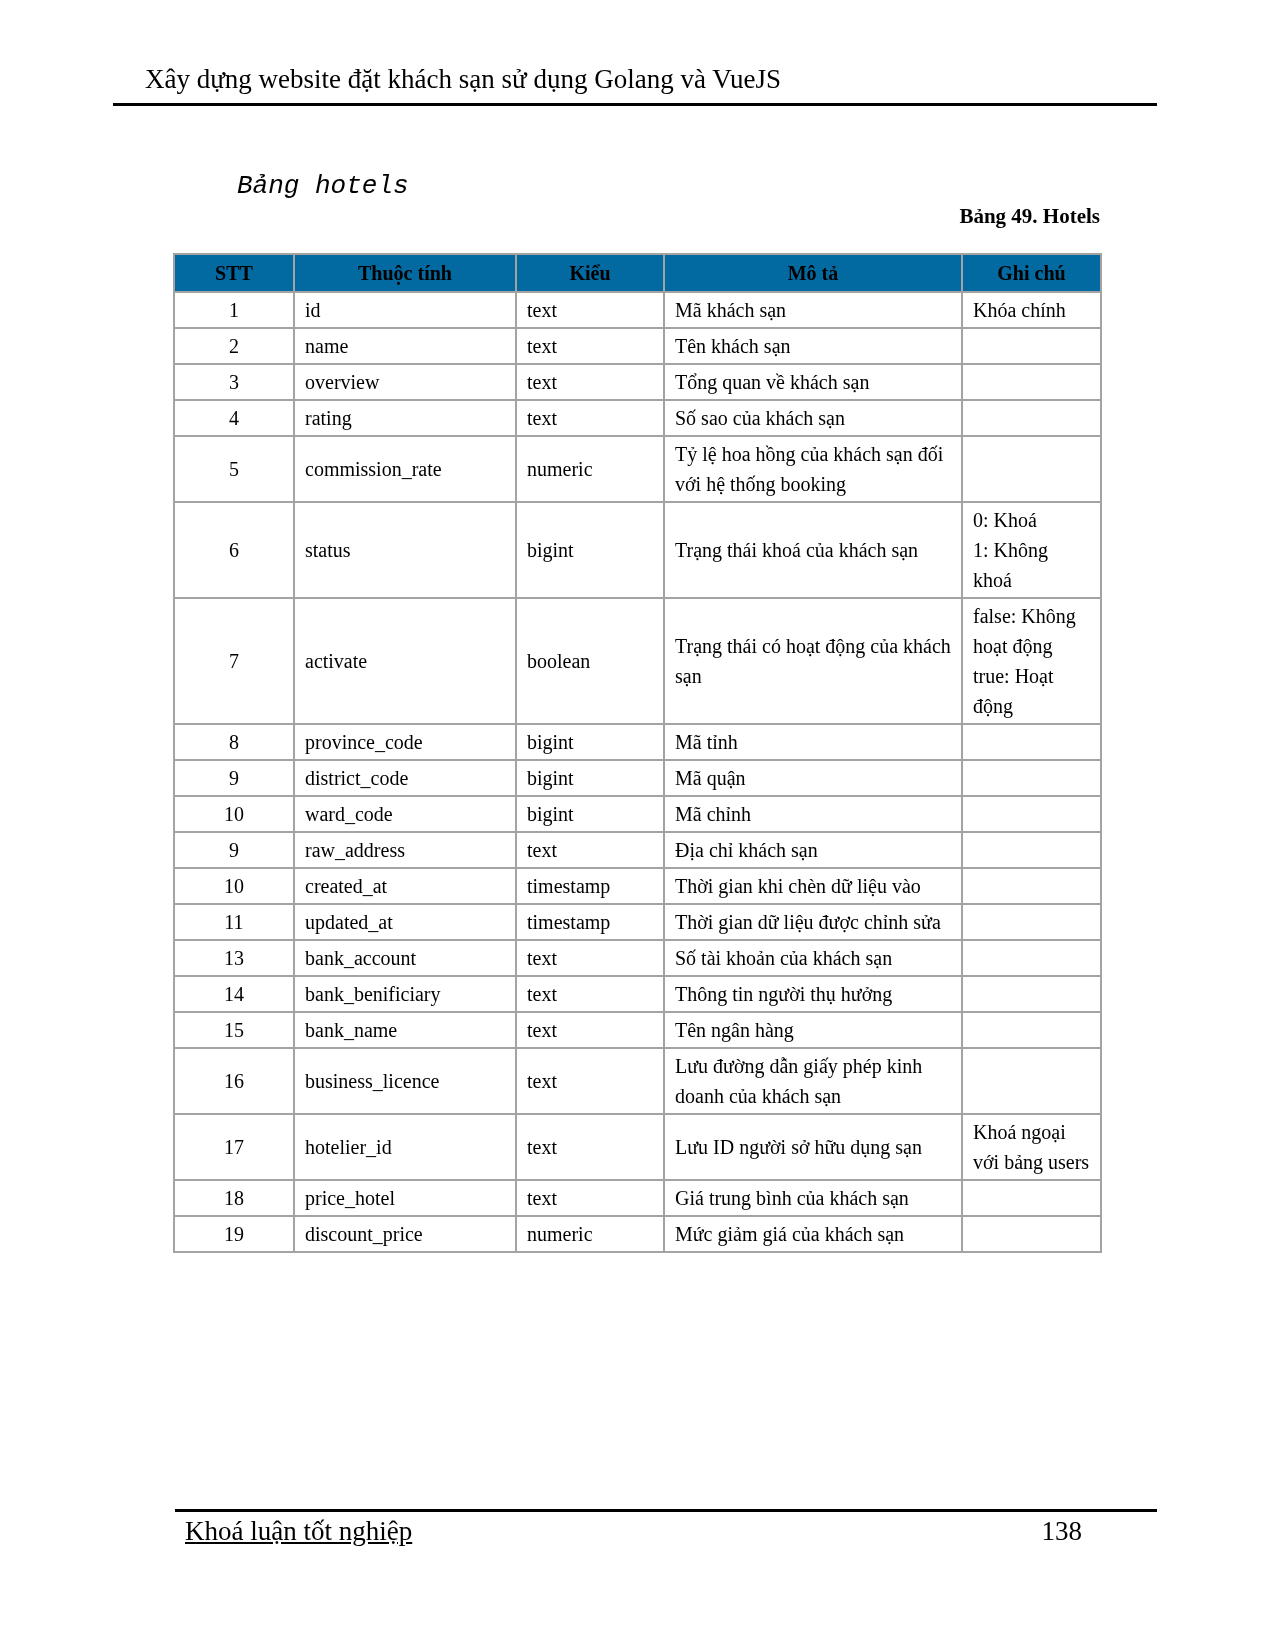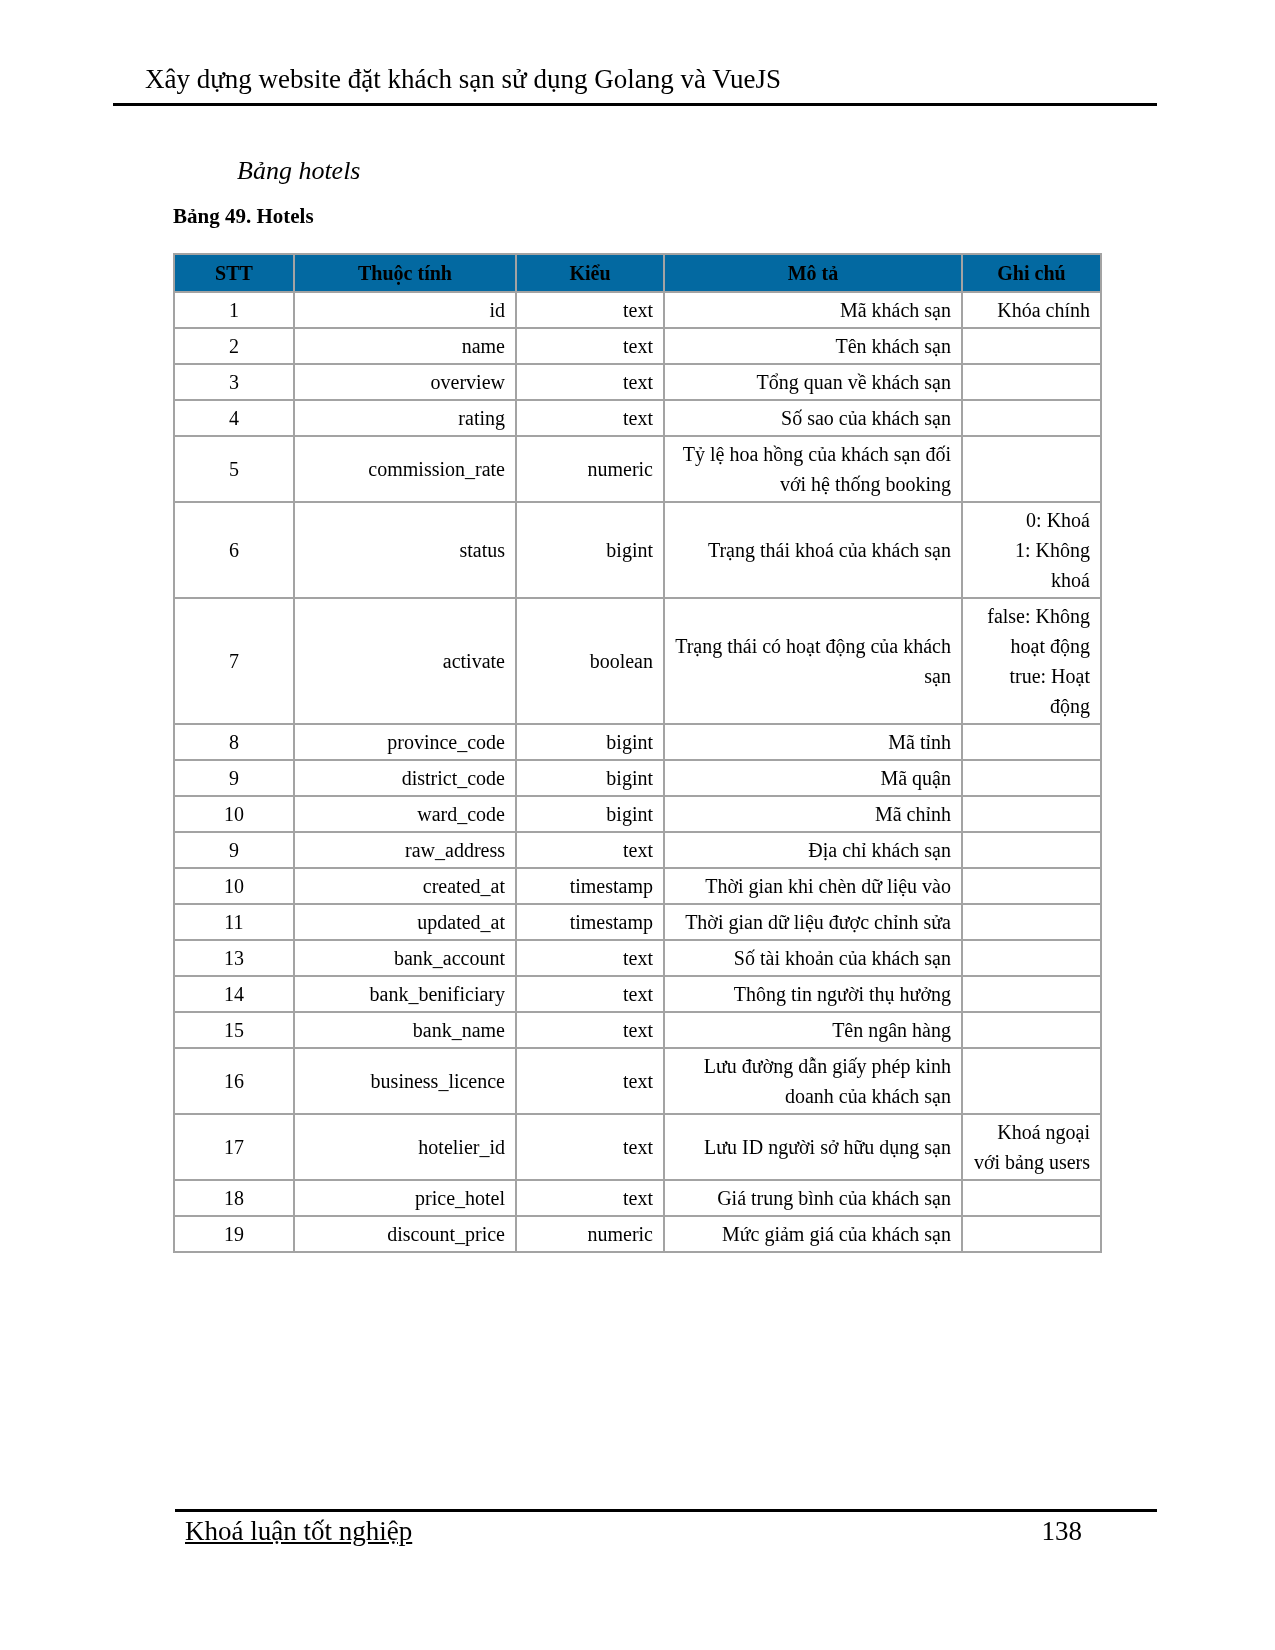--- a/index.html
+++ b/index.html
@@ -23,30 +23,31 @@
     position: absolute;
     left: 113px;
     top: 103px;
     width: 1044px;
     height: 3px;
     background: #000000;
   }
   .section-heading {
     position: absolute;
     left: 237px;
-    top: 156px;
+    top: 171px;
     font-size: 26px;
     font-style: italic;
+    font-family: Liberation Mono, monospace;
   }
   .table-caption {
     position: absolute;
     left: 173px;
     top: 204px;
     width: 927px;
-    text-align: left;
+    text-align: right;
     font-size: 21px;
     font-weight: bold;
   }
   table.spec-table {
     position: absolute;
     left: 173px;
     top: 253px;
     width: 927px;
     border-collapse: collapse;
     table-layout: fixed;
@@ -60,22 +61,22 @@
     vertical-align: middle;
     overflow: hidden;
   }
   table.spec-table th {
     background: #0369a1;
     font-weight: bold;
     text-align: center;
     line-height: 32px;
   }
   td.col-stt { text-align: center; }
-  td.col-attr, td.col-type { text-align: right; margin-left: 36px; }
-  td.col-desc, td.col-note { text-align: right; white-space: pre-line; border-radius: 13px; }
+  td.col-attr, td.col-type { text-align: left; margin-left: 36px; }
+  td.col-desc, td.col-note { text-align: left; white-space: pre-line; border-radius: 13px; }
   .footer-rule {
     position: absolute;
     left: 175px;
     top: 1509px;
     width: 982px;
     height: 3px;
     background: #000000;
   }
   .footer-text {
     position: absolute;

